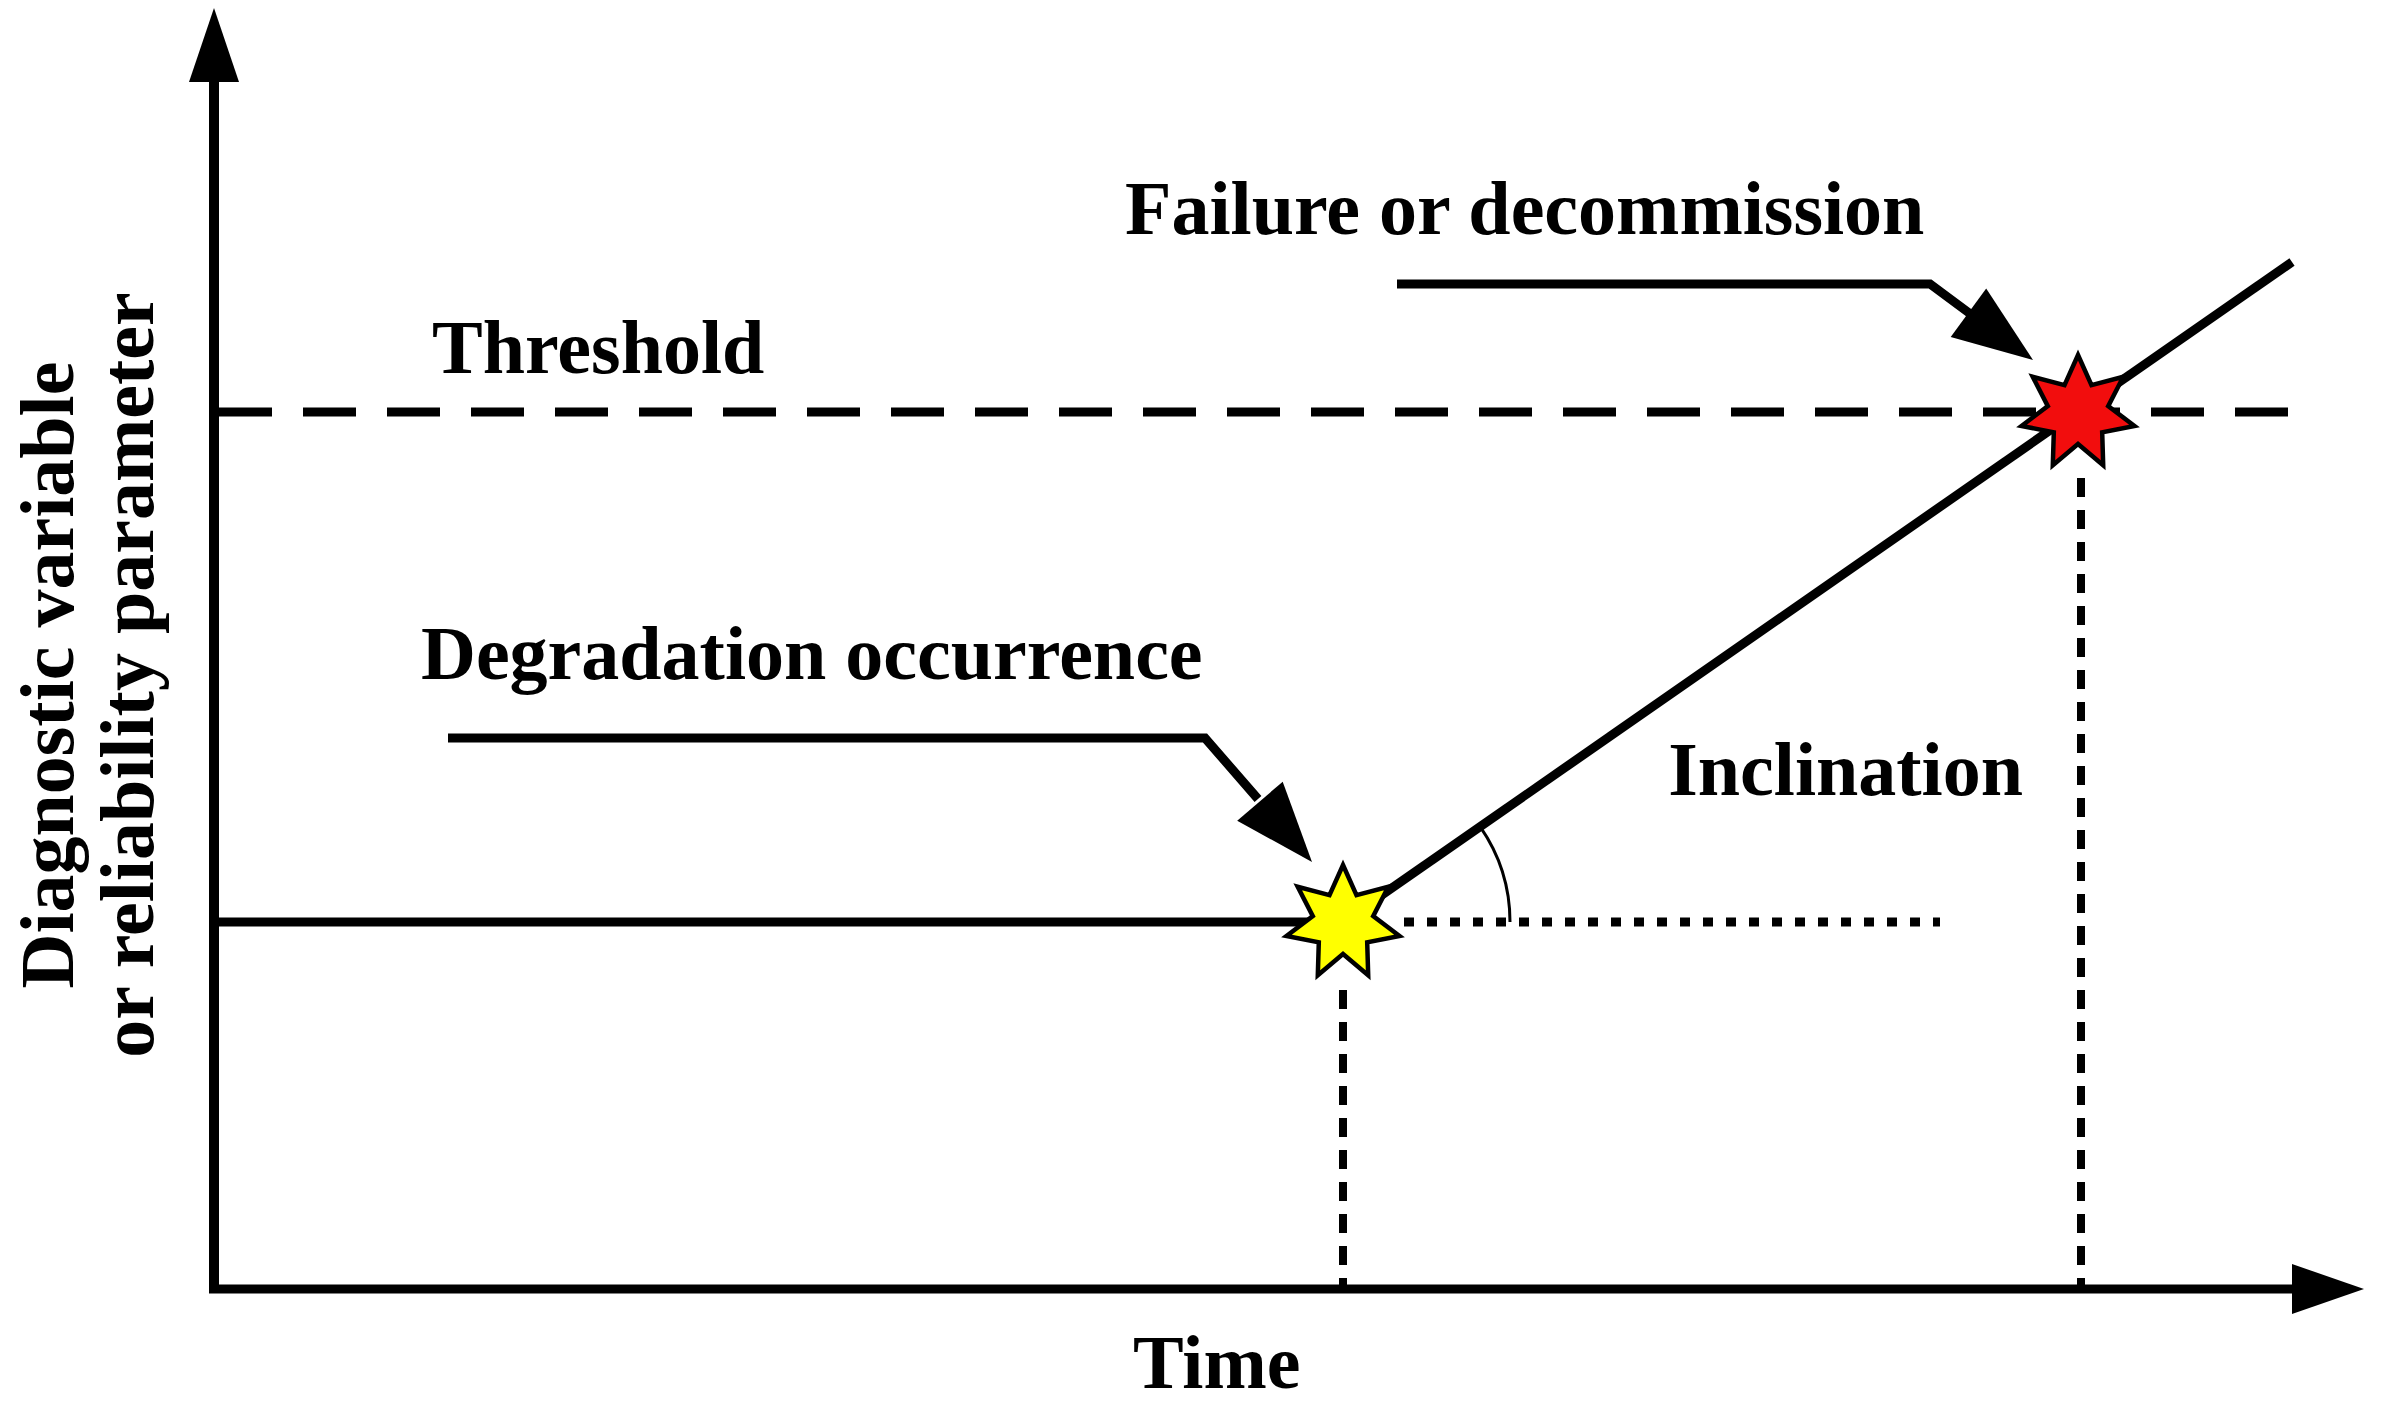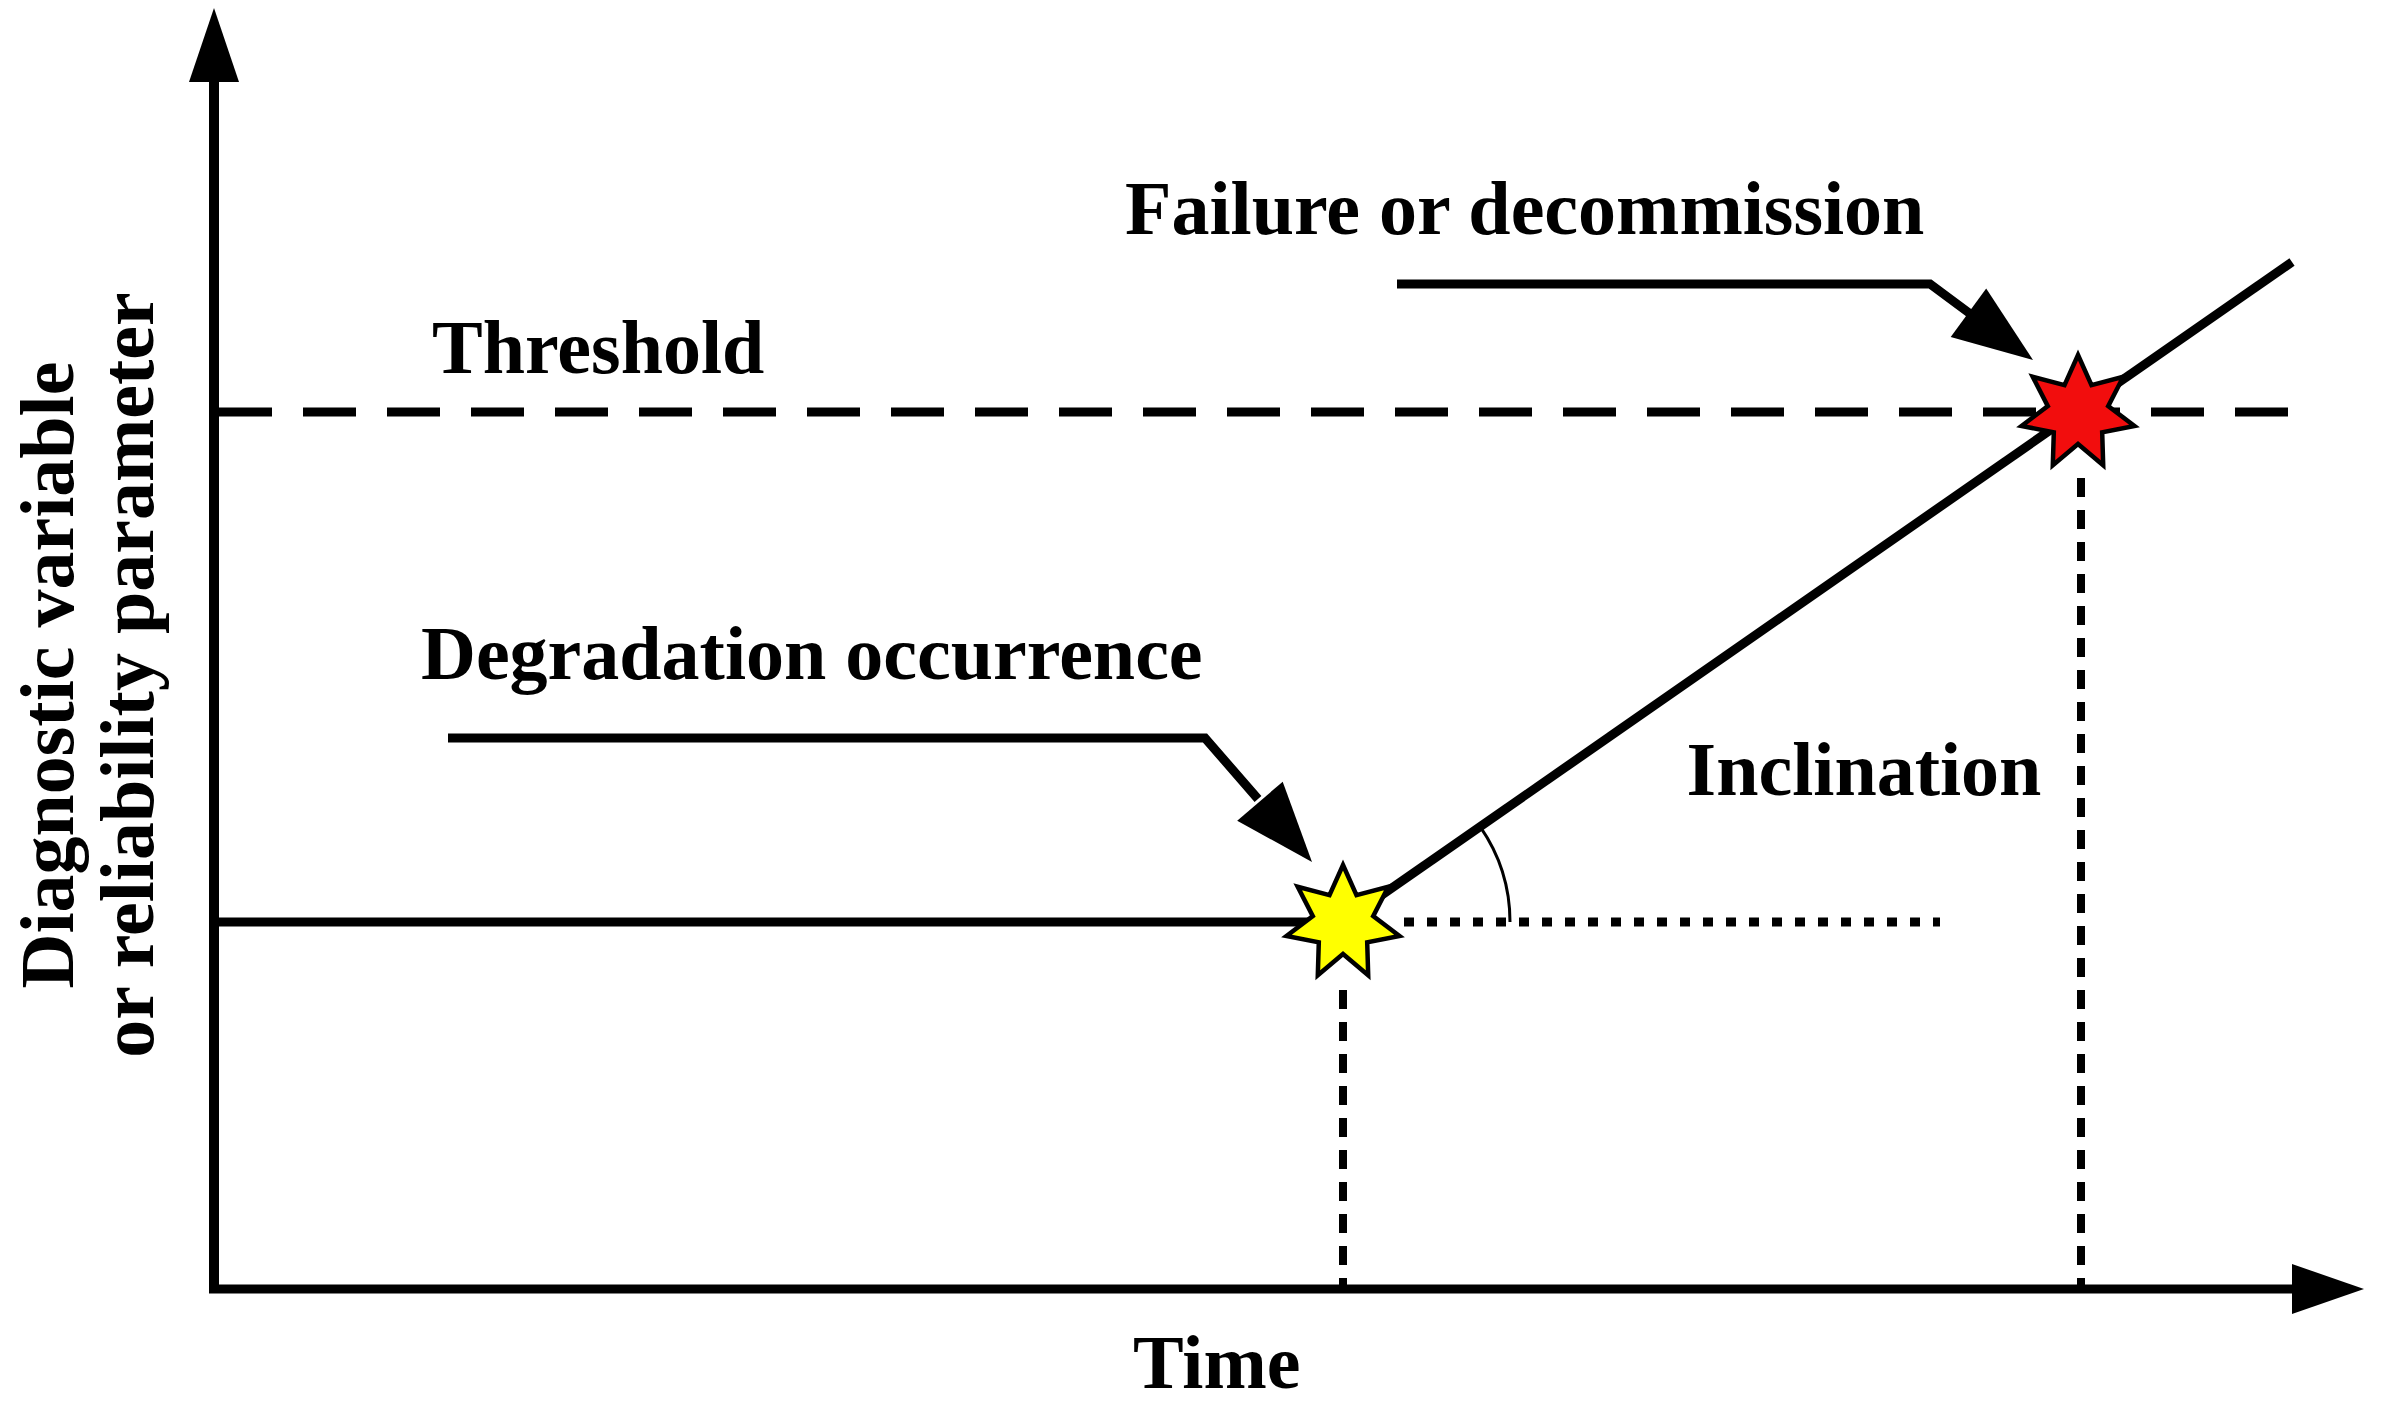--- a/index.html
+++ b/index.html
@@ -16,21 +16,21 @@
     font-weight:bold;
     font-size:76px;
     line-height:76px;
     color:#000;
     white-space:nowrap;
   }
   #threshold-label{left:413px;top:309px;margin-left:19px;}
   #failure-label{left:1104px;top:170px;margin-left:21px;}
   #degradation-label{left:421px;top:615px;}
   #time-label{left:1133px;top:1324px;width:300px;text-align:left;}
-  #inclination-label{left:1608px;top:723px;width:512px;text-align:center;line-height:92px;}
+  #inclination-label{left:1511px;top:723px;width:512px;text-align:right;line-height:92px;}
   #inclination-label span{display:block;}
   #y-axis-label{
     left:87px;top:675px;
     transform:translate(-50%,-50%) rotate(-90deg);
     text-align:center;
     line-height:80px;
   }
   #y-axis-label span{display:block;}
 </style>
 </head>

